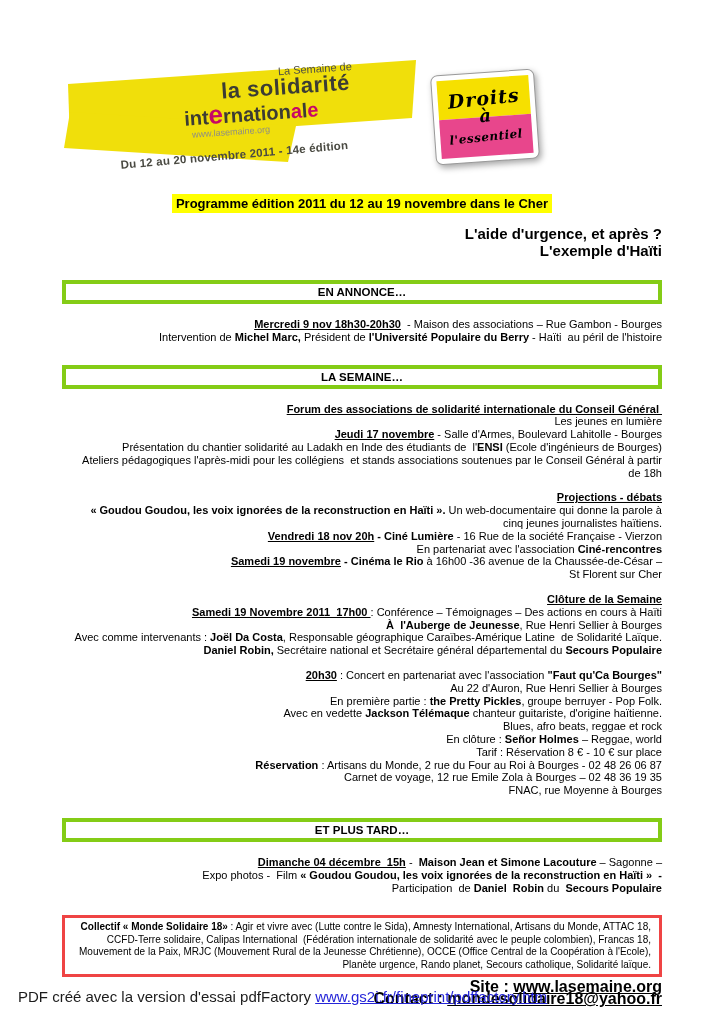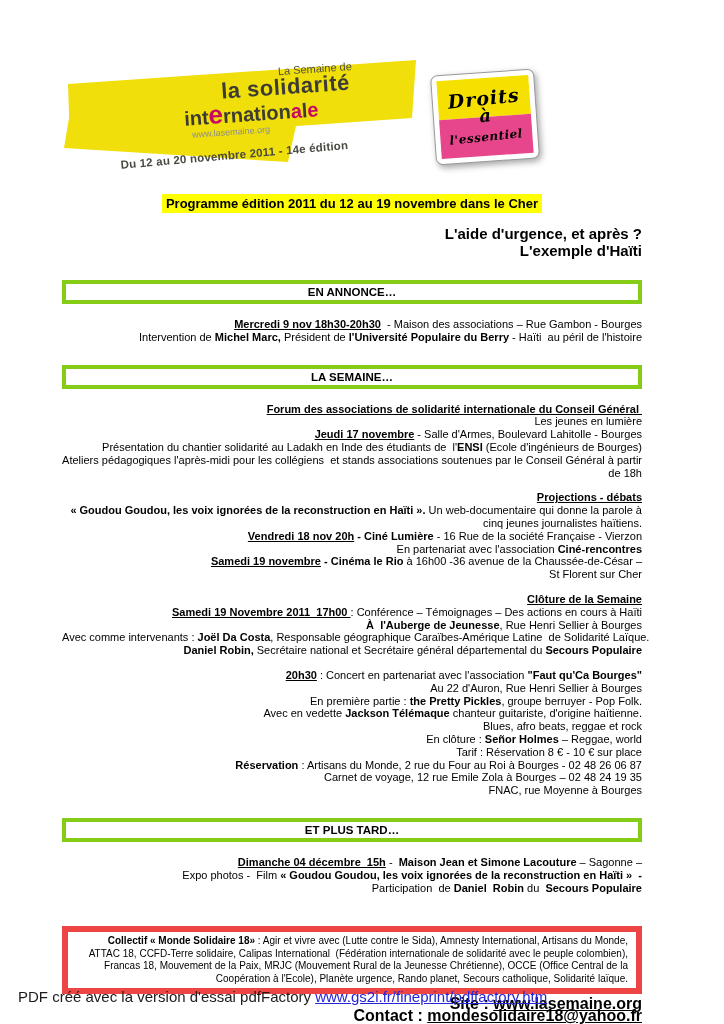--- a/index.html
+++ b/index.html
@@ -29,30 +29,30 @@
   .droits-inner{position:relative;width:100%;height:100%;}
   .band{width:100%;height:50%;display:flex;align-items:center;justify-content:center;}
   .band.yellow{background:var(--droits_yellow);}
   .band.pink{background:var(--pink);}
   .droits-w1{font-family:"DejaVu Serif",serif;font-style:italic;font-weight:bold;font-size:19px;letter-spacing:1px;transform:rotate(-2deg);}
   .droits-w3{font-family:"DejaVu Serif",serif;font-style:italic;font-weight:bold;font-size:12px;letter-spacing:.5px;transform:rotate(-2deg);}
   .droits-a{position:absolute;left:50%;top:50%;transform:translate(-50%,-58%) rotate(-3deg);
     font-family:"DejaVu Serif",serif;font-style:italic;font-weight:bold;font-size:18px;}
 
   
-  .content{padding:194px 82px 0 62px;}
+  .content{padding:194px 62px 0 62px;}
   .hl-wrap{text-align:center;}
   .hl-title{display:inline-block;background:var(--highlight_yellow);font-size:13px;font-weight:bold;padding:2px 4px;}
   .main-title{margin-top:12px;text-align:right;font-size:15px;font-weight:bold;line-height:17px;}
   .secbox{border:4px solid #84cc16;text-align:center;font-size:11.5px;font-weight:bold;padding:2px 0;margin-top:21px;margin-bottom:14px;background:#fff;}
   .block{margin-bottom:12px;}
   .tline{font-size:11px;line-height:12.8px;text-align:right;white-space:pre;}
   .b{font-weight:bold;} .u{text-decoration:underline;}
   .lnk{cursor:pointer;}
-  .collectif-box{border:6px solid #ef4444;margin-top:32px;padding:3px 8px;}
+  .collectif-box{border:3px solid #ef4444;margin-top:21px;padding:3px 8px;}
   .collectif-box .tline{font-size:10px;line-height:12.5px;white-space:pre-wrap;}
   .site-lines{margin-top:4px;}
   .site-lines .tline{font-size:16px;line-height:12px;}
   .footer{position:absolute;left:18px;top:991px;}
   .footer .tline{font-size:15px;text-align:center;color:#1c1c1c;}
 </style>
 </head>
 <body>
 
 <div class="page">
@@ -129,21 +129,21 @@
       </div>
     <div class="block">
         <div class="tline"><span class="b u">20h30</span><span> : Concert en partenariat avec l'association </span><span class="b">"Faut qu'Ca Bourges"</span></div>
         <div class="tline"><span>Au 22 d'Auron, Rue Henri Sellier à Bourges</span></div>
         <div class="tline"><span>En première partie : </span><span class="b">the Pretty Pickles</span><span>, groupe berruyer - Pop Folk.</span></div>
         <div class="tline"><span>Avec en vedette </span><span class="b">Jackson Télémaque</span><span> chanteur guitariste, d'origine haïtienne.</span></div>
         <div class="tline"><span>Blues, afro beats, reggae et rock</span></div>
         <div class="tline"><span>En clôture : </span><span class="b">Señor Holmes</span><span> – Reggae, world</span></div>
         <div class="tline"><span>Tarif : Réservation 8 € - 10 € sur place</span></div>
         <div class="tline"><span class="b">Réservation</span><span> : Artisans du Monde, 2 rue du Four au Roi à Bourges - 02 48 26 06 87</span></div>
-        <div class="tline"><span>Carnet de voyage, 12 rue Emile Zola à Bourges – 02 48 24 19 35</span></div>
+        <div class="tline"><span>Carnet de voyage, 12 rue Emile Zola à Bourges – 02 48 36 19 35</span></div>
         <div class="tline"><span>FNAC, rue Moyenne à Bourges</span></div>
       </div>
 
     <div class="secbox">
       <span>ET PLUS TARD…</span>
     </div>
     <div class="block">
         <div class="tline"><span class="b u">Dimanche 04 décembre  15h</span><span> -  </span><span class="b">Maison Jean et Simone Lacouture</span><span> – Sagonne –</span></div>
         <div class="tline"><span>Expo photos -  Film </span><span class="b">« Goudou Goudou, les voix ignorées de la reconstruction en Haïti »  -</span></div>
         <div class="tline"><span>Participation  de </span><span class="b">Daniel  Robin</span><span> du </span><span class="b"> Secours Populaire</span></div>

